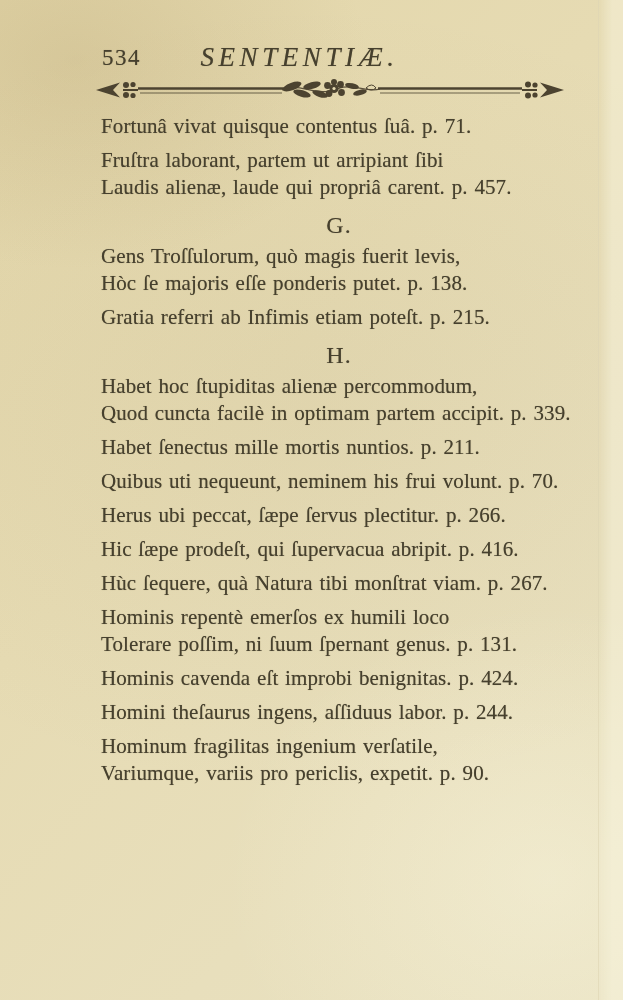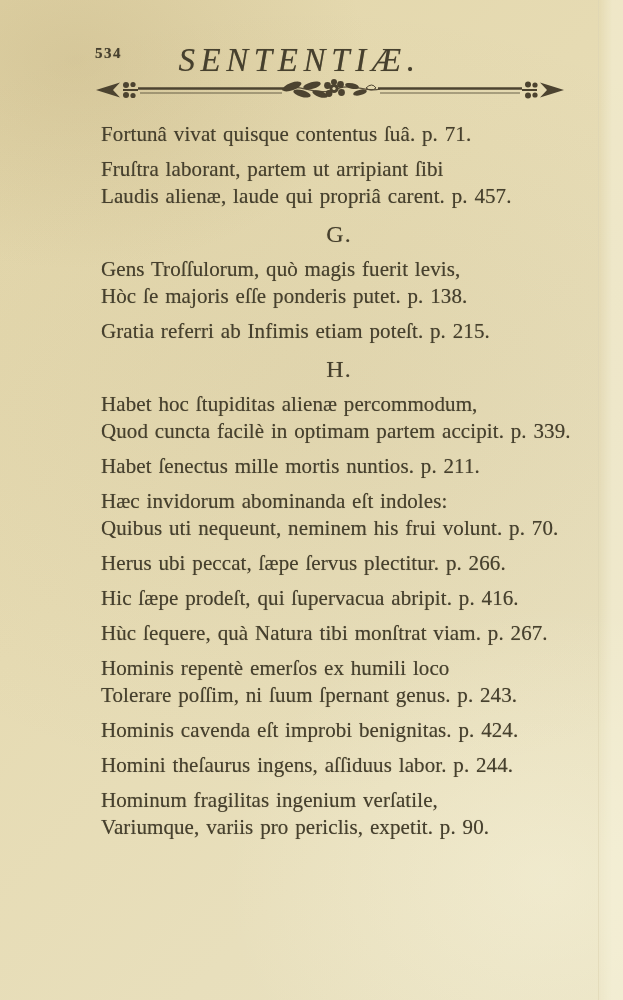--- a/index.html
+++ b/index.html
@@ -19,33 +19,33 @@
   }
   
   .page::after {
     content: ""; position: absolute; top: 0; right: 0; width: 24px; height: 100%;
     background: linear-gradient(90deg, rgba(247,243,220,0) 0%, rgba(247,243,220,0.5) 55%);
     border-left: 1px solid rgba(176,158,110,0.22);
     pointer-events: none;
   }
   .page-header { position: absolute; top: 42px; left: 0; width: 100%; height: 34px; }
   .page-number {
-    position: absolute; left: 95px; top: 3px;
-    font-size: 15px; letter-spacing: 1.5px; font-weight: bold;
+    position: absolute; left: 102px; top: 3px;
+    font-size: 23px; letter-spacing: 1.5px;
   }
   .running-title {
     position: absolute; left: 0; right: 24px; top: 0; margin: 0;
-    text-align: center; font-size: 33px; font-weight: normal; font-style: italic;
+    text-align: center; font-size: 27px; font-weight: normal; font-style: italic;
     letter-spacing: 0.17em;
   }
   .ornament { position: absolute; top: 73px; left: 94px; width: 472px; height: 34px; }
   .ornament svg { display: block; width: 100%; height: 100%; }
 
   .text-block { position: absolute; top: 113px; left: 101px; width: 476px; }
-  .entry { margin: 8px 0 7px; font-size: 21px; line-height: 27px; word-spacing: 1.4px; letter-spacing: 0.1px; }
+  .entry { margin: 0 0 7px; font-size: 21px; line-height: 27px; word-spacing: 1.4px; letter-spacing: 0.1px; }
   .line { display: block; white-space: nowrap; }
   .letter-heading {
     margin: 10px 0 4px; text-align: center;
     font-size: 24px; line-height: 28px; font-weight: normal; letter-spacing: 1px;
   }
 </style>
 </head>
 <body>
 
 <div class="page">
@@ -130,39 +130,38 @@
     <p class="entry">
       <span class="line">Habet hoc ſtupiditas alienæ percommodum,</span>
       <span class="line">Quod cuncta facilè in optimam partem accipit. p. 339.</span>
     </p>
 
     <p class="entry">
       <span class="line">Habet ſenectus mille mortis nuntios. p. 211.</span>
     </p>
 
     <p class="entry">
-      <span class="line">Hæc invidorum abominanda eſt indoles:</span>
       <span class="line">Quibus uti nequeunt, neminem his frui volunt. p. 70.</span>
     </p>
 
     <p class="entry">
       <span class="line">Herus ubi peccat, ſæpe ſervus plectitur. p. 266.</span>
     </p>
 
     <p class="entry">
       <span class="line">Hic ſæpe prodeſt, qui ſupervacua abripit. p. 416.</span>
     </p>
 
     <p class="entry">
       <span class="line">Hùc ſequere, quà Natura tibi monſtrat viam. p. 267.</span>
     </p>
 
     <p class="entry">
       <span class="line">Hominis repentè emerſos ex humili loco</span>
-      <span class="line">Tolerare poſſim, ni ſuum ſpernant genus. p. 243.</span>
+      <span class="line">Tolerare poſſim, ni ſuum ſpernant genus. p. 131.</span>
     </p>
 
     <p class="entry">
       <span class="line">Hominis cavenda eſt improbi benignitas. p. 424.</span>
     </p>
 
     <p class="entry">
       <span class="line">Homini theſaurus ingens, aſſiduus labor. p. 244.</span>
     </p>
 

